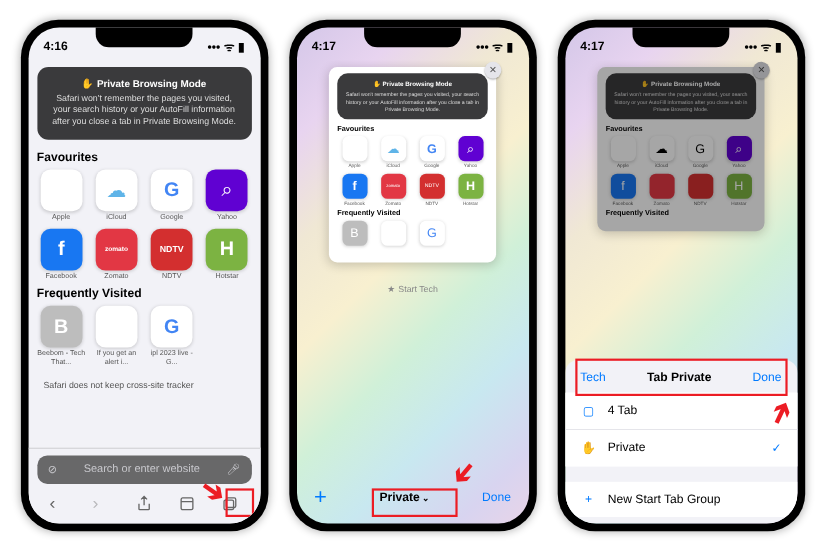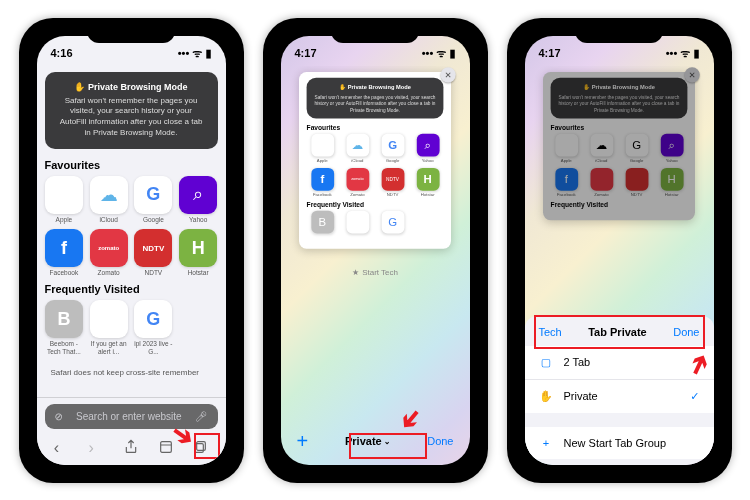--- a/index.html
+++ b/index.html
@@ -1,17 +1,17 @@
 <!DOCTYPE html>
 <html><head>
 <meta charset="utf-8">
 <style>
 *{margin:0;padding:0;box-sizing:border-box;font-family:-apple-system,BlinkMacSystemFont,"Helvetica Neue",sans-serif;-webkit-font-smoothing:antialiased}
 body{background:#fff;width:750px;height:500px;display:flex;justify-content:space-around;align-items:center;gap:10px;padding:14px}
-.phone{width:225px;height:465px;background:#000;border-radius:34px;padding:18px;position:relative;box-shadow:0 0 8px rgba(0,0,0,.3)}
+.phone{width:225px;height:465px;background:#000;border-radius:34px;padding:7px;position:relative;box-shadow:0 0 8px rgba(0,0,0,.3)}
 .phone::before{content:"";position:absolute;top:7px;left:50%;transform:translateX(-50%);width:88px;height:18px;background:#000;border-radius:0 0 12px 12px;z-index:100}
 .screen{width:100%;height:100%;background:#f2f2f7;border-radius:28px;overflow:hidden;position:relative;display:flex;flex-direction:column}
 .rainbow{background:linear-gradient(135deg,#d4c7e8 0%,#e8d4f0 15%,#f0e8d4 30%,#f8f0d0 45%,#d0f0d8 60%,#c8e8f0 75%,#d8d4f0 90%,#e8d4e8 100%)}
 .sbar{height:30px;display:flex;justify-content:space-between;align-items:center;padding:4px 14px 0;font-size:11px;font-weight:600;flex-shrink:0}
 .sig{display:flex;gap:2px;align-items:center}
 .content{flex:1;padding:6px 8px;overflow:hidden;font-size:9px;position:relative}
 .banner{background:#3a3a3c;color:#fff;border-radius:10px;padding:10px 12px;margin-bottom:10px}
 .banner-t{font-size:9px;font-weight:600;text-align:center;margin-bottom:4px}
 .banner-d{font-size:8px;text-align:center;line-height:1.35;color:#ddd}
 .sect{font-size:11px;font-weight:700;margin:6px 0 5px;color:#000}
@@ -113,21 +113,21 @@
     <div class="icell">
             <div class="ibox" style="font-weight:700">
               <span style="color:#4285f4">G</span>
             </div>
             <div class="ilbl">ipl 2023 live - G...</div>
           </div>
     <div class="icell" style="visibility:hidden">
             <div class="ibox"></div>
           </div>
    </div>
-   <div class="pr">Safari does not keep cross-site remember</div>
+   <div class="pr">Safari does not keep cross-site tracker</div>
   </div>
   <div class="tb">
    <div class="sbar2">
     <span>⊘</span>
     <span style="flex:1;text-align:center">Search or enter website</span>
     <span>🎤︎</span>
    </div>
    <div class="trow">
     <span>‹</span>
     <span style="opacity:.4">›</span>
@@ -288,21 +288,21 @@
   </div>
   <div class="sheet">
    <div class="shdr">
     <span class="blue">Tech</span>
     <span class="t">Tab Private</span>
     <span class="blue">Done</span>
    </div>
    <div style="background:#fff;margin:0 0 14px">
     <div class="srow">
      <span class="sicon">▢</span>
-     <span>2 Tab</span>
+     <span>4 Tab</span>
     </div>
     <div class="srow">
      <span class="sicon">✋</span>
      <span style="flex:1">Private</span>
      <span class="blue">✓</span>
     </div>
    </div>
    <div class="srow" style="background:#fff">
     <span class="sicon">+</span>
     <span>New Start Tab Group</span>

